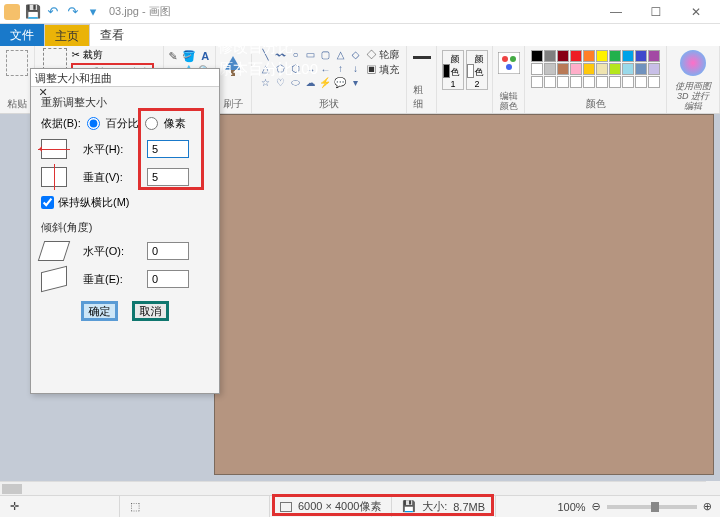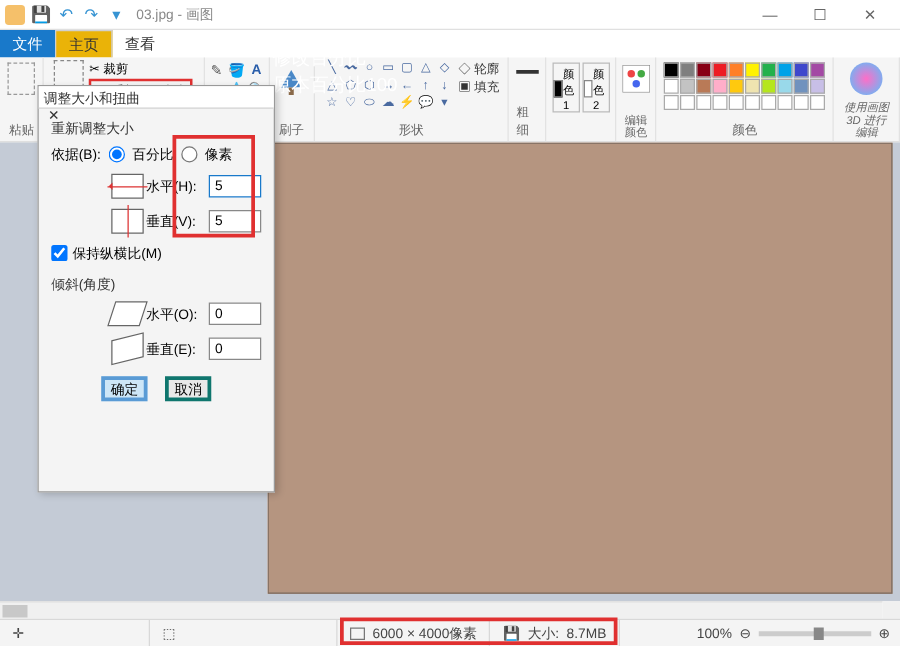--- a/index.html
+++ b/index.html
@@ -64,21 +64,21 @@
 
 
 .dialog { position:absolute; left:30px; top:68px; width:190px; height:326px; background:#f4f4f4; border:1px solid #9a9a9a; box-shadow:2px 2px 6px rgba(0,0,0,.2); }
 .dlg-title { height:18px; padding:2px 4px; font-size:11px; color:#333; display:flex; justify-content:space-between; border-bottom:1px solid #d0d0d0; background:#fff;flex-direction:column;}
 .dlg-title .x { width:16px; text-align:center; }
 .dlg-body { padding:8px 10px; }
 .sect { margin-bottom:10px; }
 .sect-title { font-size:11px; color:#333; margin-bottom:6px; }
 .byrow { display:flex; align-items:center; gap:6px; font-size:11px; margin-bottom:8px;}
 .byrow input[type=radio]{margin:0;}
-.fldrow { display:flex; align-items:center; gap:2px; margin-bottom:8px;margin-left:48px;}
+.fldrow { display:flex; align-items:center; gap:16px; margin-bottom:8px;}
 .fldrow .ico { width:26px; height:20px; border:1px solid #666; background:#fff; position:relative;}
 .fldrow .ico.h::after{content:"";position:absolute;left:-4px;right:-4px;top:50%;height:1px;background:#d33;}
 .fldrow .ico.h::before{content:"";position:absolute;left:-6px;top:50%;border:3px solid transparent;border-right-color:#d33;transform:translateY(-50%);}
 .fldrow .ico.v::after{content:"";position:absolute;top:-4px;bottom:-4px;left:50%;width:1px;background:#d33;}
 .fldrow .ico.skh{transform:skewX(-18deg);}
 .fldrow .ico.skv{transform:skewY(-14deg);}
 .fldrow label{width:48px;font-size:11px;}
 .fldrow input[type=text]{width:42px;height:18px;border:1px solid #888;font-size:11px;text-align:left;padding:0 4px;}
 .chk{display:flex;align-items:center;gap:4px;font-size:11px;margin-top:4px;}
 .dlg-buttons{display:flex;gap:14px;justify-content:center;margin-top:12px;}

